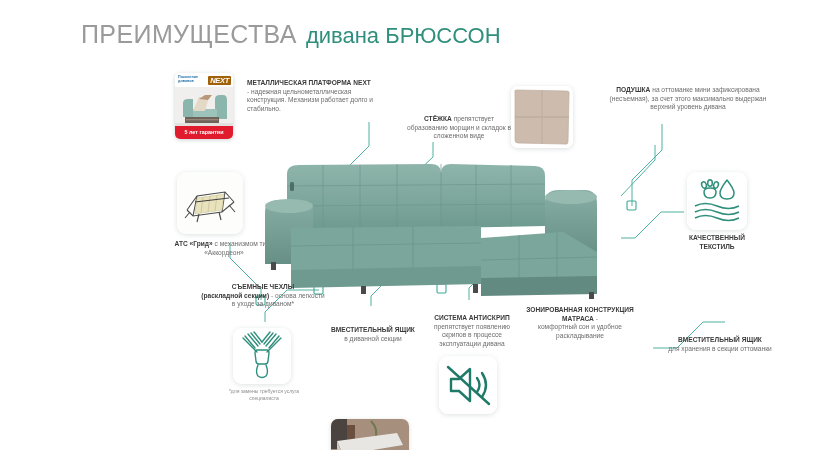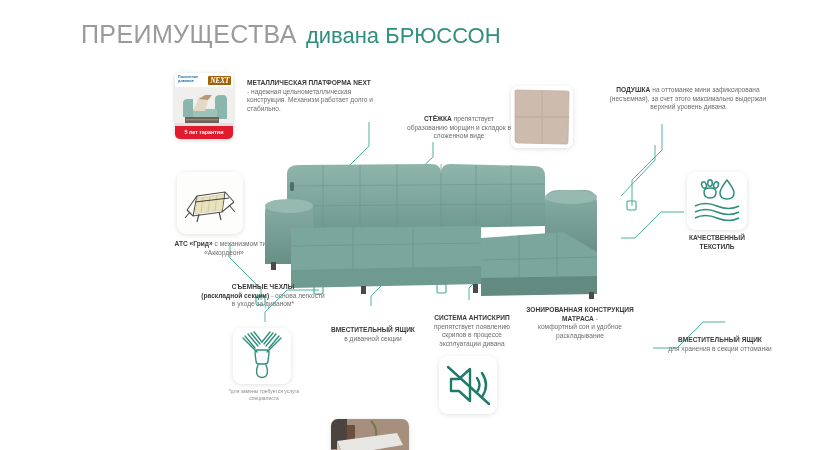--- a/index.html
+++ b/index.html
@@ -53,21 +53,21 @@
   #next-badge{width:58px;height:66px;border-radius:5px;overflow:hidden;
     box-shadow:0 1px 4px rgba(60,80,80,.25);background:#fff;}
   #next-badge .nb-top{height:14px;background:#ffffff;position:relative;}
   #next-badge .nb-top .lbl{
     position:absolute;left:3px;top:2px;font-size:3.6px;line-height:4.4px;
     color:#1b6ea8;font-weight:bold;letter-spacing:.1px;
   }
   #next-badge .nb-top .next{
     position:absolute;right:2px;top:2.5px;background:#a16207;color:#fff;
     font-size:7.5px;font-weight:bold;padding:0 2px;border-radius:1px;
-    font-style:italic;letter-spacing:-.3px;font-family:Liberation Serif, serif;
+    font-style:italic;letter-spacing:-.3px;
   }
   #next-badge .nb-img{height:39px;position:relative;background:#efefee;}
   #next-badge .nb-foot{
     height:13px;background:#e01b2d;color:#fff;font-size:5.4px;font-weight:bold;
     text-align:center;line-height:13px;
   }
 </style>
 </head>
 <body>
 

